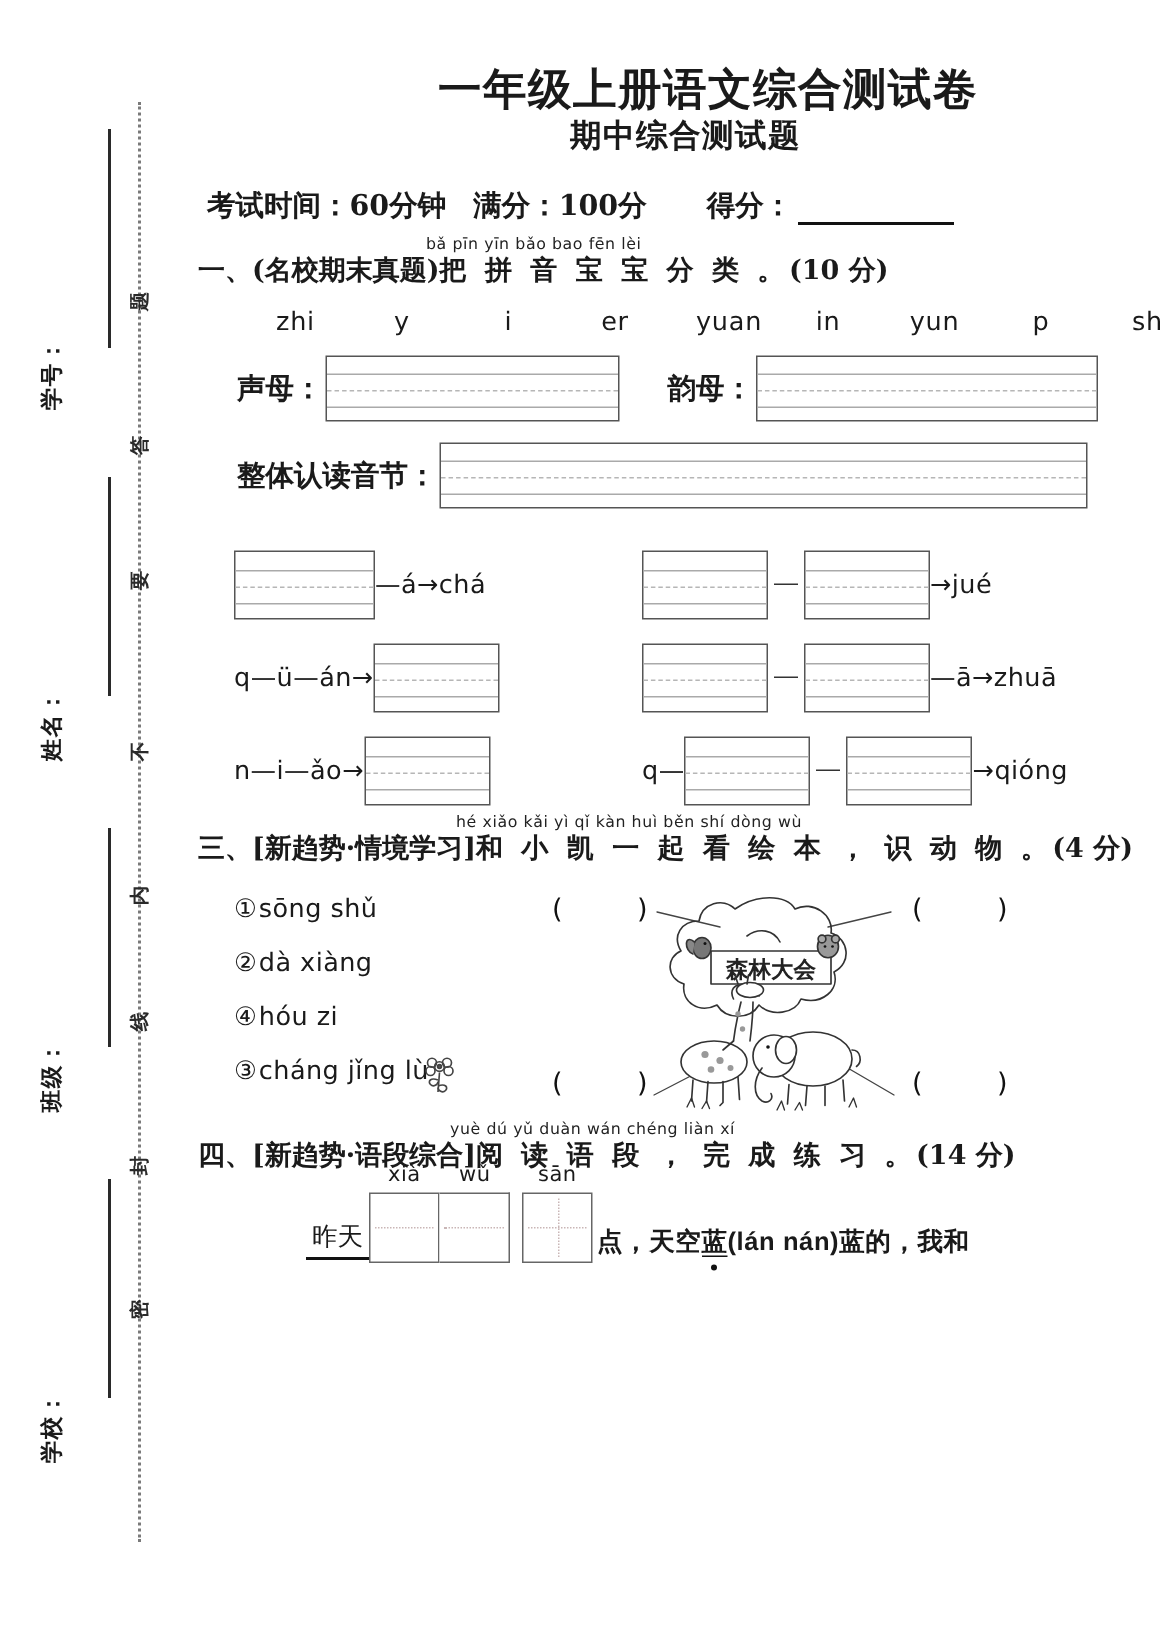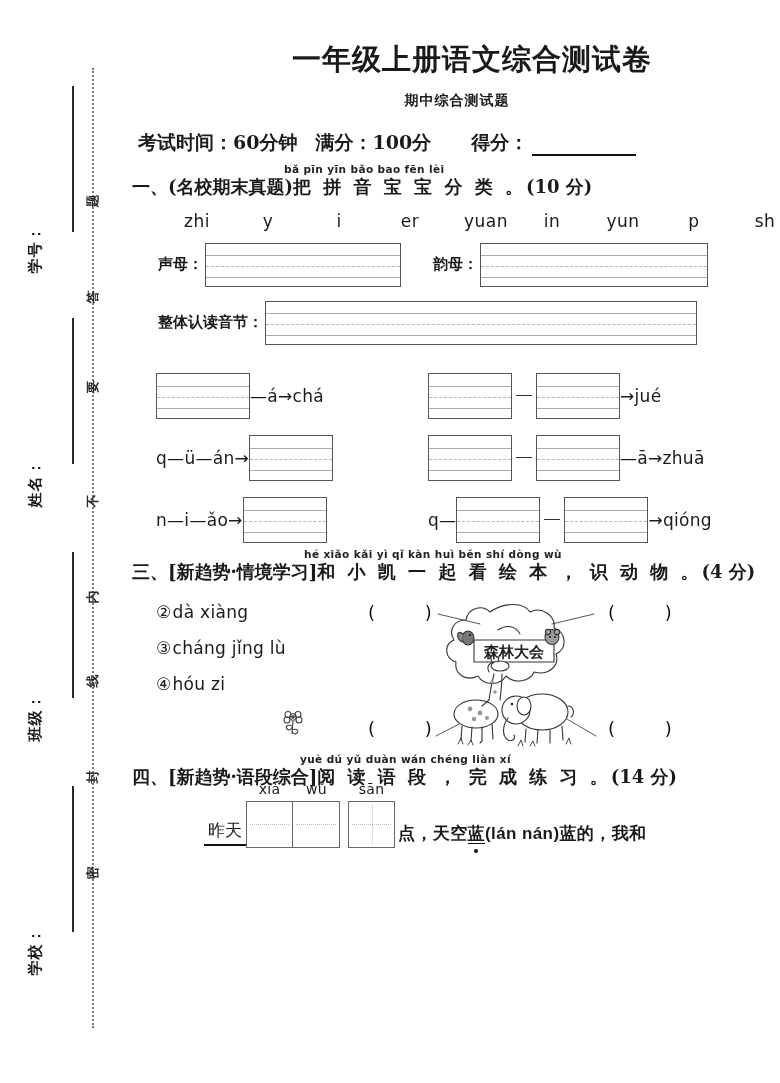--- a/index.html
+++ b/index.html
@@ -74,25 +74,24 @@
     font-size: 29px;
     font-weight: bold;
     text-align: center;
     letter-spacing: 1px;
     padding-top: 44px;
     padding-left: 46px;
     line-height: 1.1;
   }
   #paper-subtitle {
     font-family: "DejaVu Serif", "Liberation Serif", serif;
-    font-size: 14px;
+    font-size: 21px;
     font-weight: bold;
     text-align: center;
     letter-spacing: 1px;
-    margin-top: 16px;
     padding-left: 16px;
   }
   #exam-meta {
     display: flex;
     align-items: flex-end;
     font-family: "DejaVu Serif", "Liberation Serif", serif;
     font-size: 19px;
     font-weight: bold;
     margin-top: 20px;
     padding-left: 20px;
@@ -118,21 +117,21 @@
     font-family: "DejaVu Serif", "Liberation Serif", serif;
     font-weight: bold;
     font-size: 18px;
     white-space: nowrap;
     line-height: 1.05;
   }
   .sec-head .ruby-line {
     position: absolute;
     top: -14px;
     font-family: "DejaVu Sans", sans-serif;
-    font-weight: bold;
+    font-weight: normal;
     font-size: 10.5px;
     letter-spacing: 0.4px;
     white-space: nowrap;
     color: #222;
   }
   .sec-head .sp { letter-spacing: 3px; }
 
   
   #q1-syllables {
     display: flex;
@@ -162,21 +161,21 @@
     height: 0;
   }
   .pinyin-box .ln.mid1 { border-top: 1px solid #aaa; }
   .pinyin-box .ln.mid2 { border-top: 1px dashed #b6b6b6; }
   .pinyin-box .ln.mid3 { border-top: 1px solid #aaa; }
 
   .q1-row { display: flex; align-items: center; margin-top: 12px; padding-left: 26px; }
   .q1-label {
     font-family: Liberation Mono, monospace;
     font-weight: bold;
-    font-size: 15px;
+    font-size: 19px;
     white-space: nowrap;
     margin-right: 2px;
   }
   .q1-row2 { display: flex; align-items: center; margin-top: 14px; padding-left: 26px; }
 
   
   #q2-grid { margin-top: 16px; padding-left: 24px; }
   .q2-line {
     display: flex;
     align-items: center;
@@ -450,27 +449,30 @@
   </div>
 
   <div class="section" style="margin-top:18px;">
     <div class="sec-head">
       <span class="ruby-line" style="left:172px;">hé xiǎo kǎi  yì  qǐ kàn huì běn    shí dòng wù</span>
       <span>三、</span><span>[新趋势·情境学习]</span><span class="sp">和 小 凯 一 起 看 绘 本 ， 识 动 物 。</span><span>(4 分)</span>
     </div>
 
     <div id="q3-body">
       <div class="q3-item">
+        <span class="circ-num">①</span><span>sōng shǔ</span>
+      </div>
+      <div class="q3-item">
         <span class="circ-num">②</span><span>dà xiàng</span>
+      </div>
+      <div class="q3-item">
+        <span class="circ-num">④</span><span>hóu zi</span>
       </div>
       <div class="q3-item">
         <span class="circ-num">③</span><span>cháng jǐng lù</span>
-      </div>
-      <div class="q3-item">
-        <span class="circ-num">④</span><span>hóu zi</span>
       </div>
 
       <svg id="flower-icon" viewBox="0 0 26 30">
         <g fill="none" stroke="#444" stroke-width="1.1">
           <circle cx="13" cy="7" r="3.2"></circle>
           <circle cx="8" cy="4.5" r="3"></circle>
           <circle cx="18" cy="4.5" r="3"></circle>
           <circle cx="7" cy="10" r="3"></circle>
           <circle cx="19" cy="10" r="3"></circle>
           <circle cx="13" cy="7" r="1.3" fill="#555"></circle>

